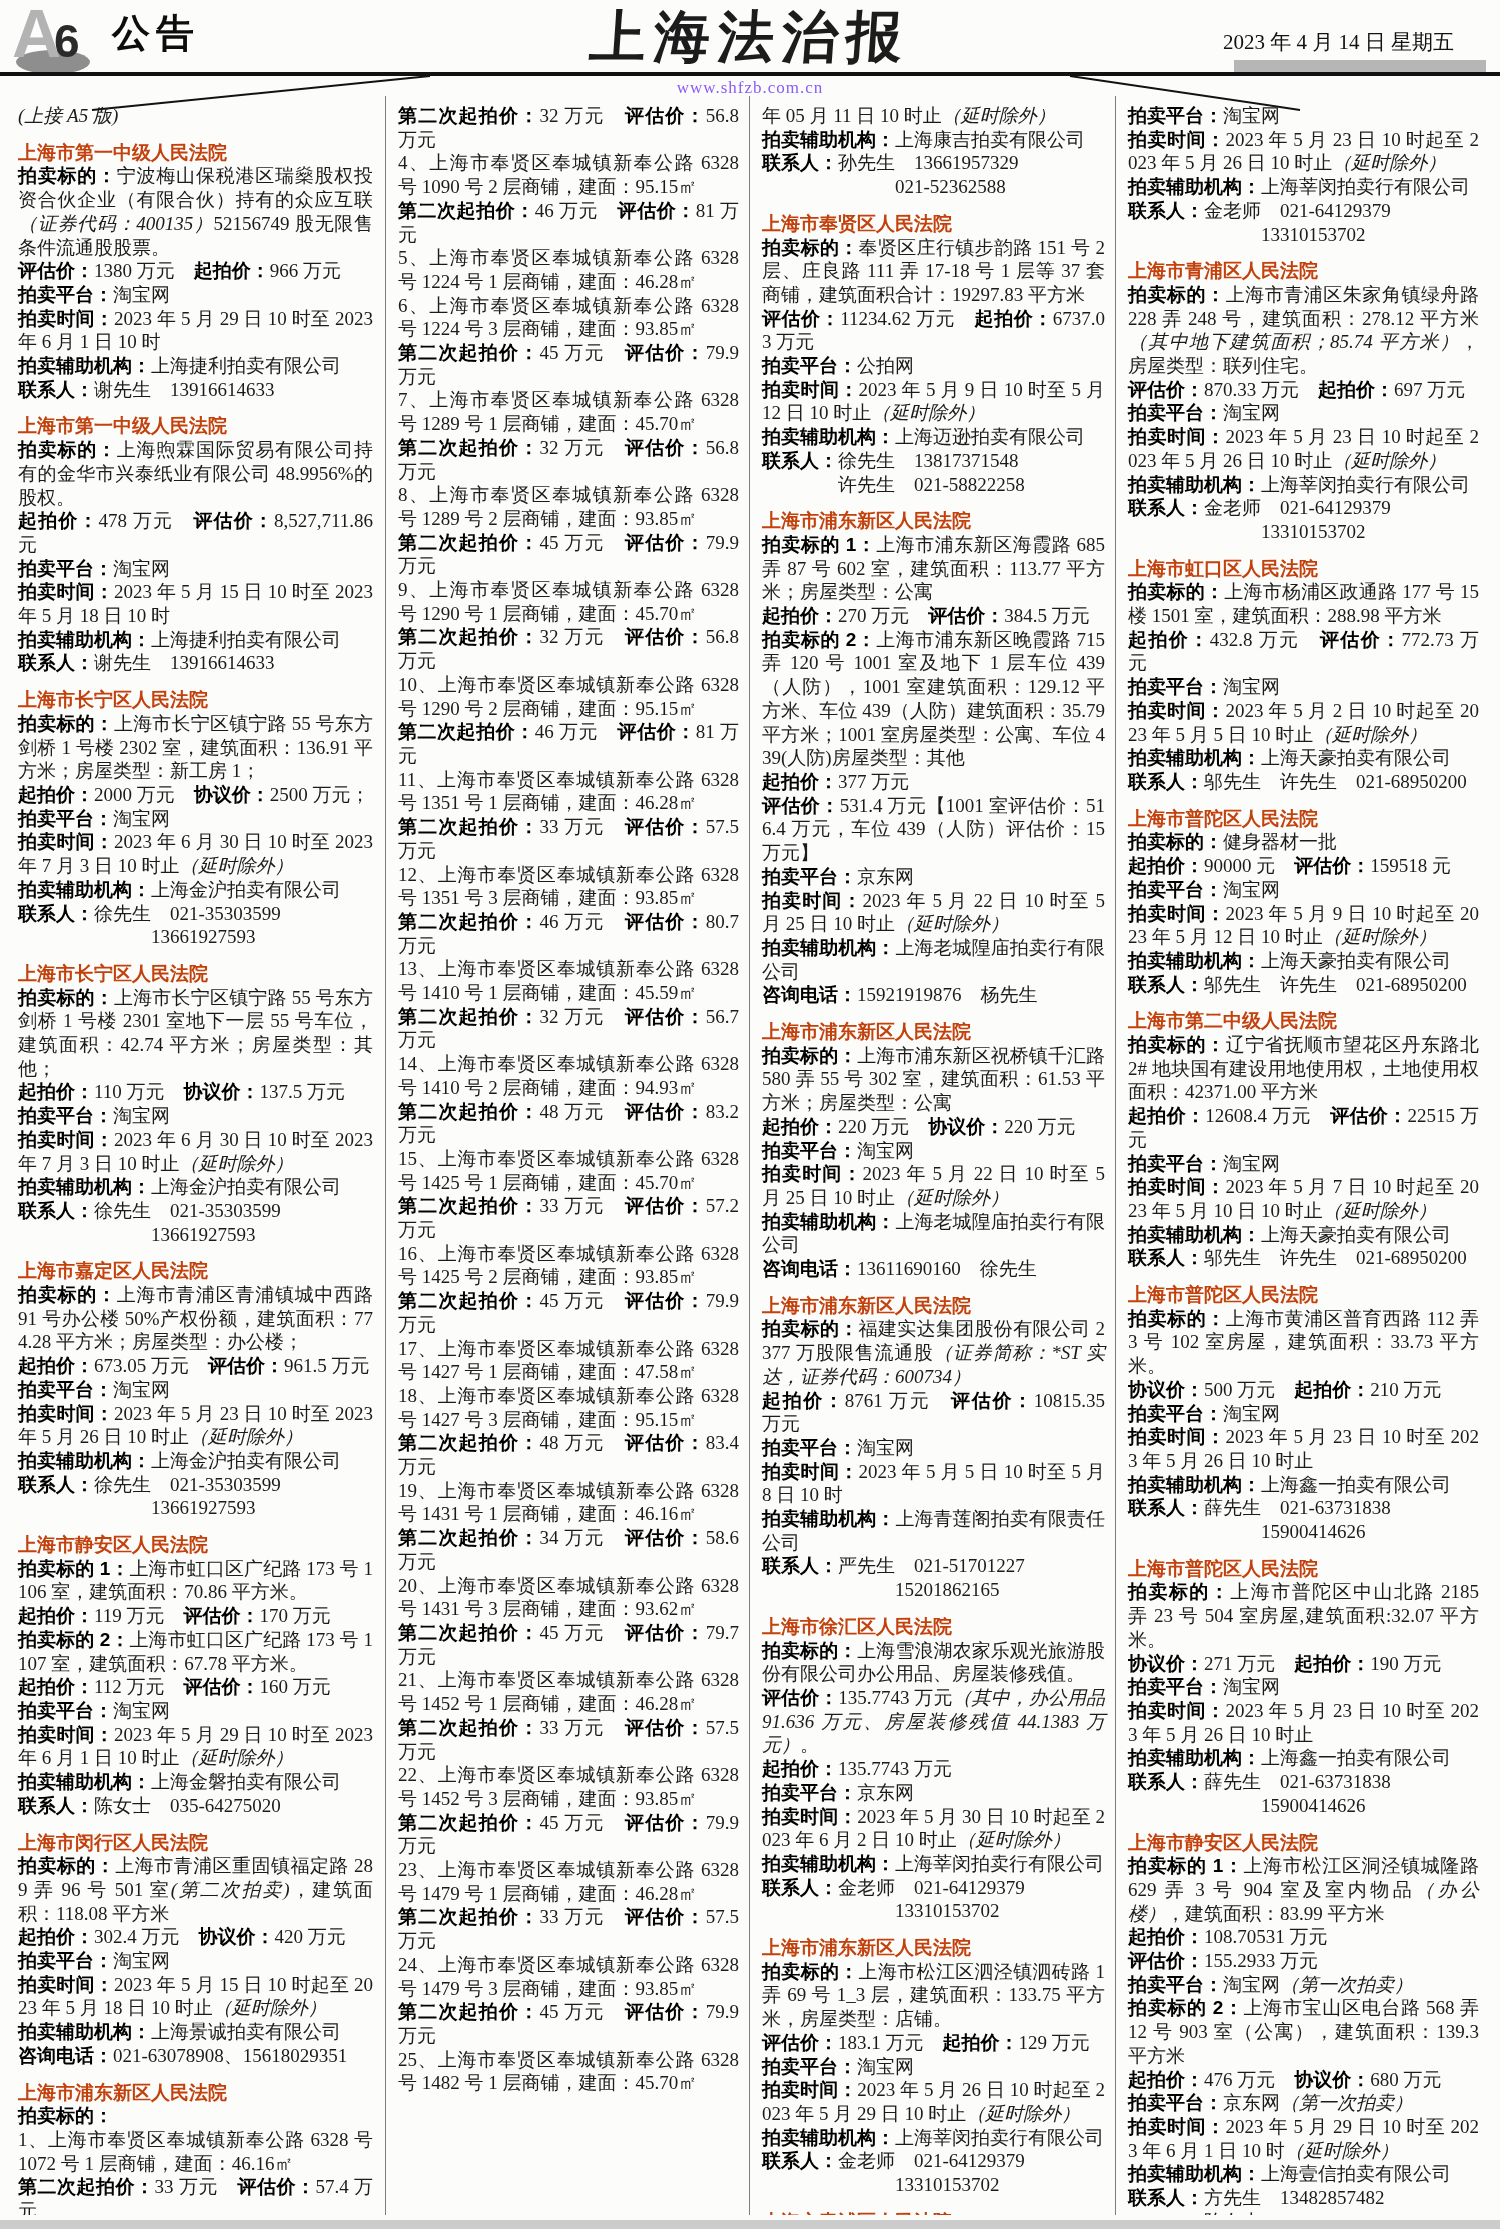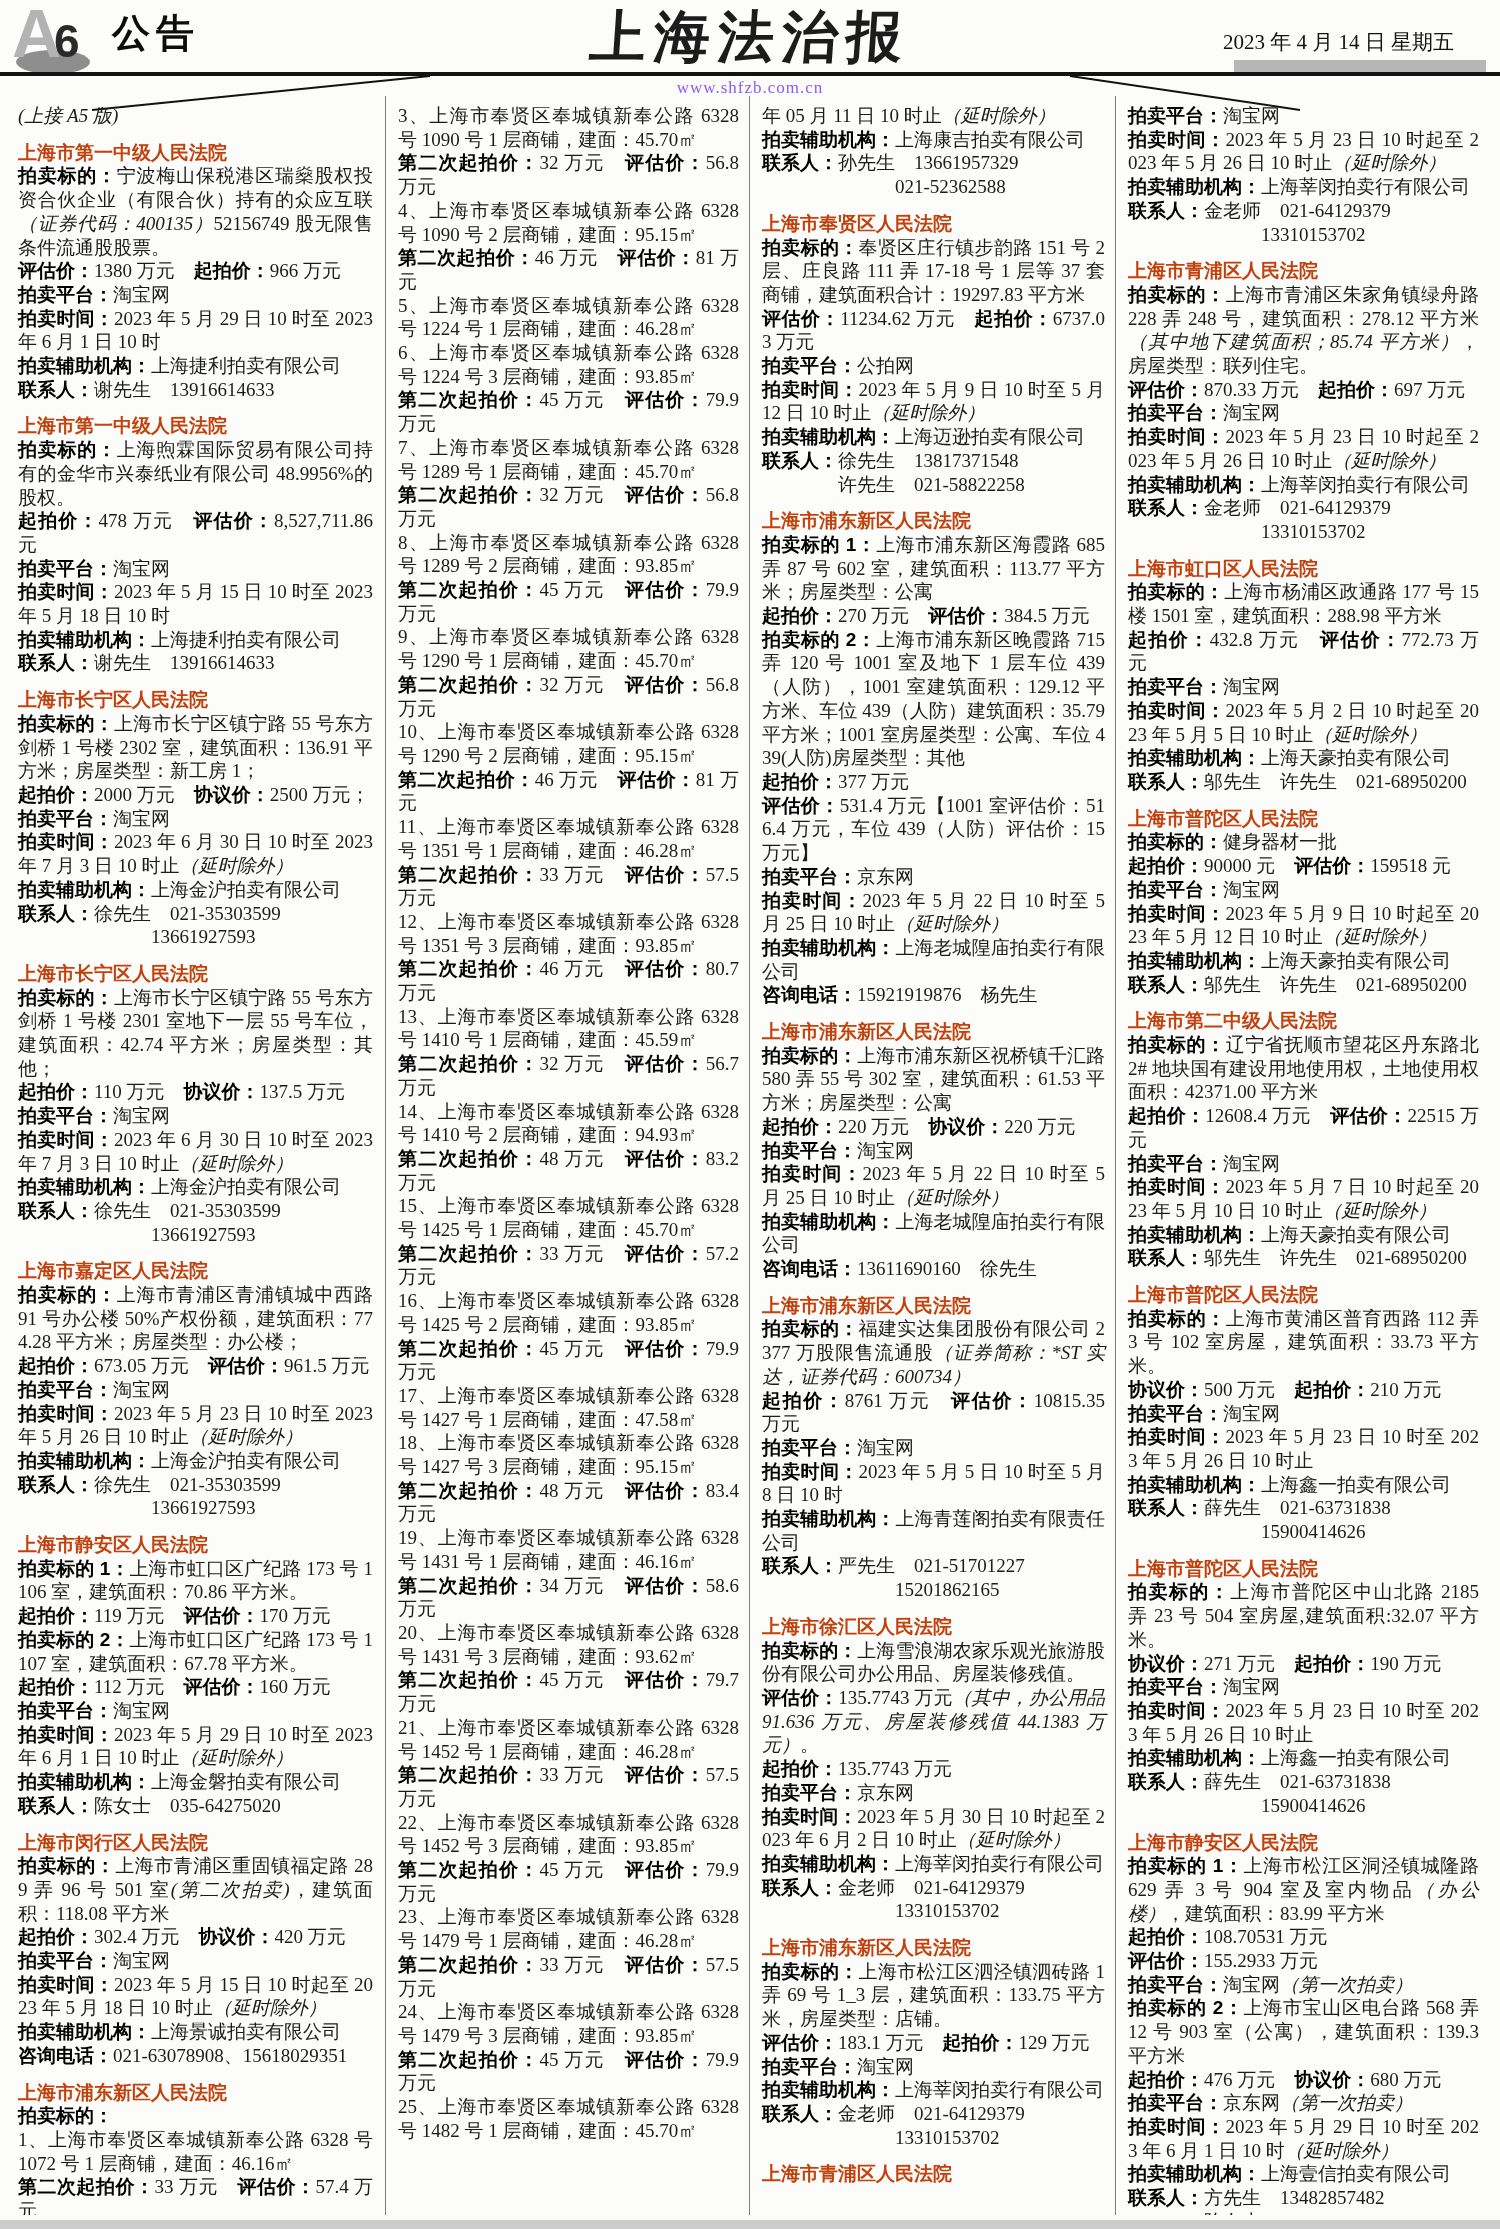--- a/index.html
+++ b/index.html
@@ -141,21 +141,20 @@
         <div class="block">
           <div class="para"><span class="seg-h">上海市浦东新区人民法院</span></div>
           <div class="para"><span class="seg-b">拍卖标的：</span></div>
           <div class="para"><span class="seg-n">1、上海市奉贤区奉城镇新奉公路 6328 号 1072 号 1 层商铺，建面：46.16㎡</span></div>
           <div class="para"><span class="seg-b">第二次起拍价：</span><span class="seg-n">33 万元　</span><span class="seg-b">评估价：</span><span class="seg-n">57.4 万元</span></div>
         </div>
       </div>
     <div class="col-sep"></div>
     <div class="col col-2">
         <div class="block">
-          <div class="para"><span class="seg-n">3、上海市奉贤区奉城镇新奉公路 6328 号 1090 号 1 层商铺，建面：45.70㎡</span></div>
           <div class="para"><span class="seg-b">第二次起拍价：</span><span class="seg-n">32 万元　</span><span class="seg-b">评估价：</span><span class="seg-n">56.8 万元</span></div>
           <div class="para"><span class="seg-n">4、上海市奉贤区奉城镇新奉公路 6328 号 1090 号 2 层商铺，建面：95.15㎡</span></div>
           <div class="para"><span class="seg-b">第二次起拍价：</span><span class="seg-n">46 万元　</span><span class="seg-b">评估价：</span><span class="seg-n">81 万元</span></div>
           <div class="para"><span class="seg-n">5、上海市奉贤区奉城镇新奉公路 6328 号 1224 号 1 层商铺，建面：46.28㎡</span></div>
           <div class="para"><span class="seg-n">6、上海市奉贤区奉城镇新奉公路 6328 号 1224 号 3 层商铺，建面：93.85㎡</span></div>
           <div class="para"><span class="seg-b">第二次起拍价：</span><span class="seg-n">45 万元　</span><span class="seg-b">评估价：</span><span class="seg-n">79.9 万元</span></div>
           <div class="para"><span class="seg-n">7、上海市奉贤区奉城镇新奉公路 6328 号 1289 号 1 层商铺，建面：45.70㎡</span></div>
           <div class="para"><span class="seg-b">第二次起拍价：</span><span class="seg-n">32 万元　</span><span class="seg-b">评估价：</span><span class="seg-n">56.8 万元</span></div>
           <div class="para"><span class="seg-n">8、上海市奉贤区奉城镇新奉公路 6328 号 1289 号 2 层商铺，建面：93.85㎡</span></div>
           <div class="para"><span class="seg-b">第二次起拍价：</span><span class="seg-n">45 万元　</span><span class="seg-b">评估价：</span><span class="seg-n">79.9 万元</span></div>
@@ -251,20 +250,21 @@
           <div class="para"><span class="seg-b">拍卖时间：</span><span class="seg-n">2023 年 5 月 30 日 10 时起至 2023 年 6 月 2 日 10 时止</span><span class="seg-k">（延时除外）</span></div>
           <div class="para"><span class="seg-b">拍卖辅助机构：</span><span class="seg-n">上海莘闵拍卖行有限公司</span></div>
           <div class="para"><span class="seg-b">联系人：</span><span class="seg-n">金老师　021-64129379</span></div>
           <div class="para"><span class="seg-n">　　　　　　　13310153702</span></div>
         </div>
         <div class="block">
           <div class="para"><span class="seg-h">上海市浦东新区人民法院</span></div>
           <div class="para"><span class="seg-b">拍卖标的：</span><span class="seg-n">上海市松江区泗泾镇泗砖路 1 弄 69 号 1_3 层，建筑面积：133.75 平方米，房屋类型：店铺。</span></div>
           <div class="para"><span class="seg-b">评估价：</span><span class="seg-n">183.1 万元　</span><span class="seg-b">起拍价：</span><span class="seg-n">129 万元</span></div>
           <div class="para"><span class="seg-b">拍卖平台：</span><span class="seg-n">淘宝网</span></div>
+          <div class="para"><span class="seg-b">拍卖时间：</span><span class="seg-n">2023 年 5 月 26 日 10 时起至 2023 年 5 月 29 日 10 时止</span><span class="seg-k">（延时除外）</span></div>
           <div class="para"><span class="seg-b">拍卖辅助机构：</span><span class="seg-n">上海莘闵拍卖行有限公司</span></div>
           <div class="para"><span class="seg-b">联系人：</span><span class="seg-n">金老师　021-64129379</span></div>
           <div class="para"><span class="seg-n">　　　　　　　13310153702</span></div>
         </div>
         <div class="block">
           <div class="para"><span class="seg-h">上海市青浦区人民法院</span></div>
         </div>
       </div>
     <div class="col-sep"></div>
     <div class="col col-4">

